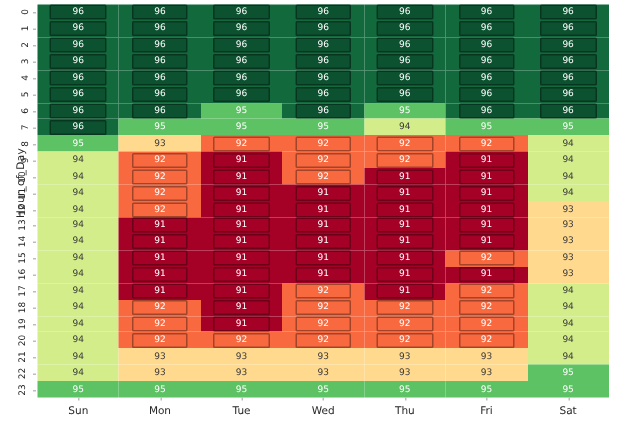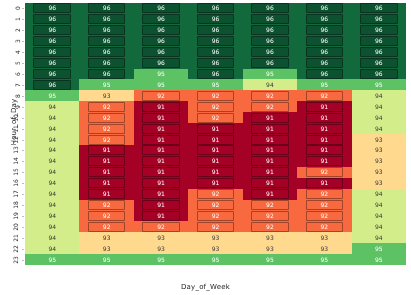--- a/index.html
+++ b/index.html
@@ -769,15 +769,23 @@
           <span class="v" style="color: rgb(255, 255, 255);">95</span>
         </div>
         <div class="cell" style="background: rgb(93, 194, 100);">
           <span class="v" style="color: rgb(255, 255, 255);">95</span>
         </div>
         <div class="cell" style="background: rgb(93, 194, 100);">
           <span class="v" style="color: rgb(255, 255, 255);">95</span>
         </div>
       </div>
     </div>
-  <div id="xlabel">Day_of_Week</div>
+  <div id="xtickrow">
+      <div class="xtick"><span>Sun</span></div>
+      <div class="xtick"><span>Mon</span></div>
+      <div class="xtick"><span>Tue</span></div>
+      <div class="xtick"><span>Wed</span></div>
+      <div class="xtick"><span>Thu</span></div>
+      <div class="xtick"><span>Fri</span></div>
+      <div class="xtick"><span>Sat</span></div>
+    </div>
 
 </div>
 
 </body></html>

